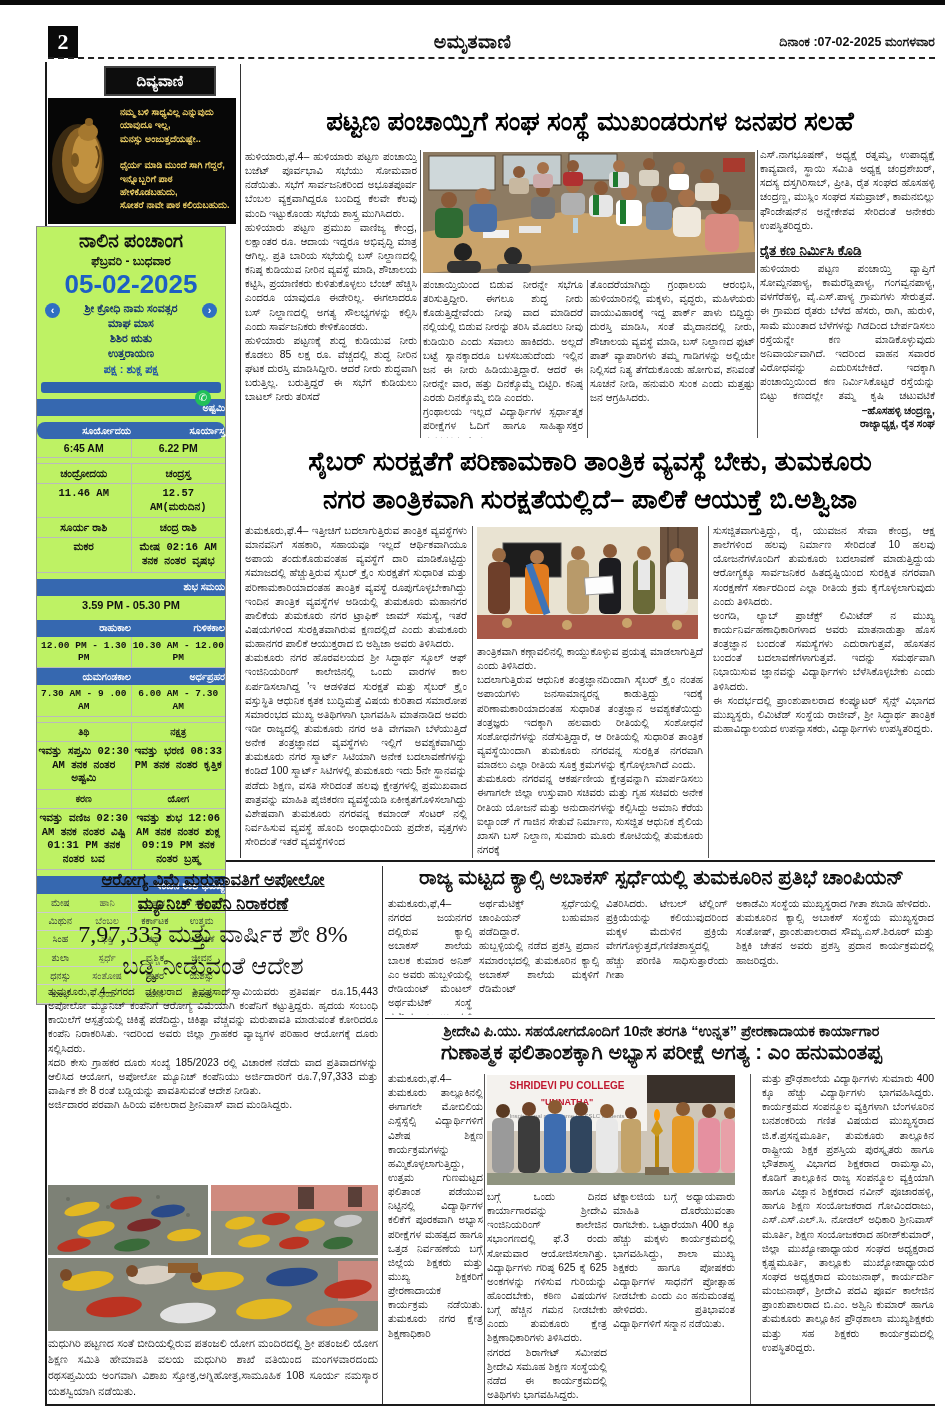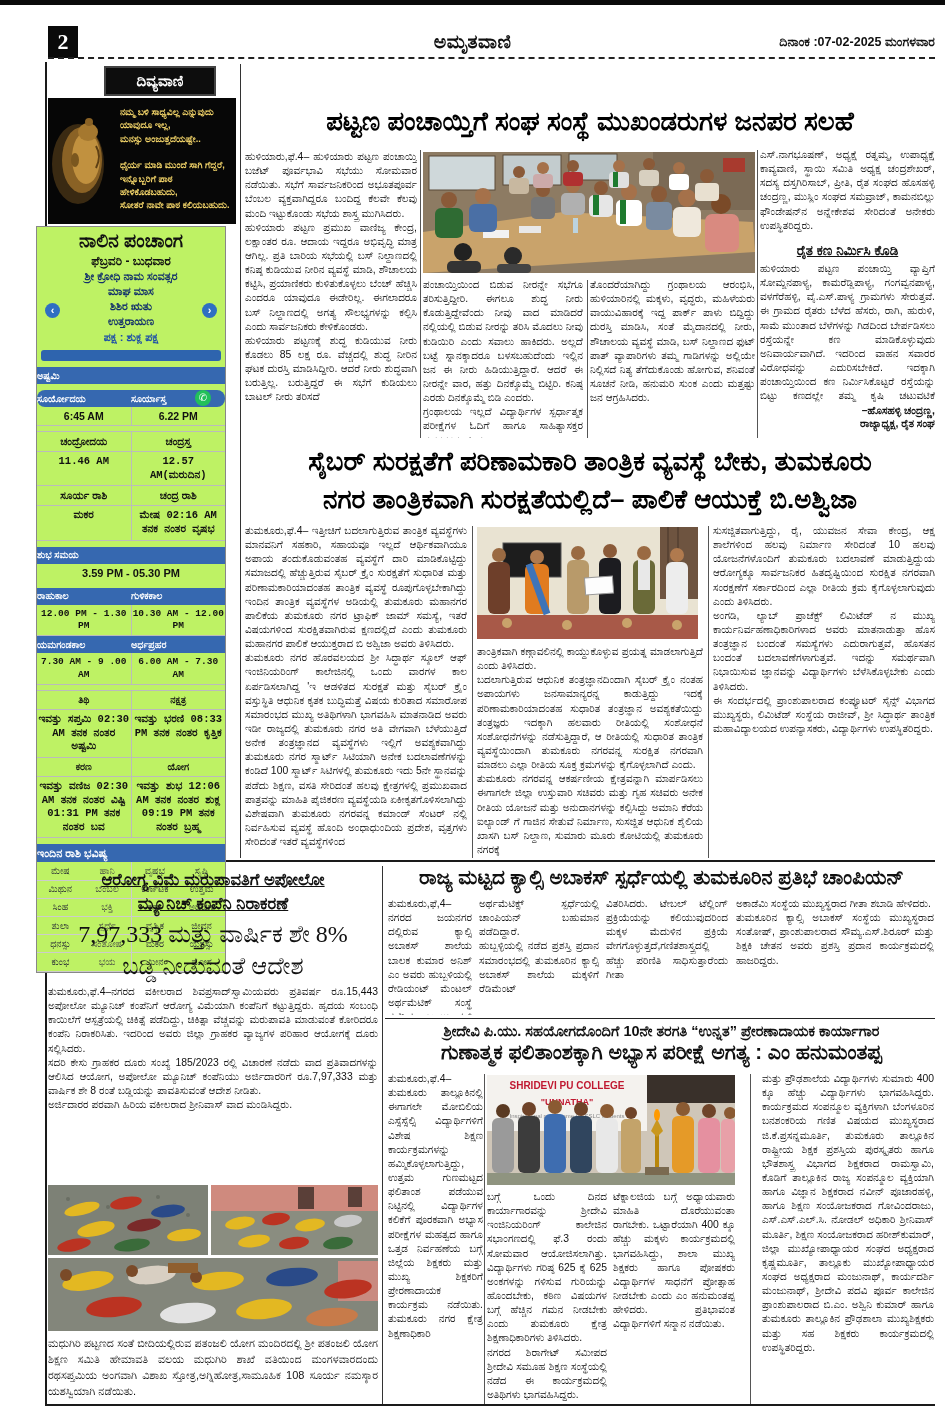--- a/index.html
+++ b/index.html
@@ -27,35 +27,35 @@
   .p-title{text-align:center;font-weight:bold;font-size:19px;padding-top:3px;}
   .p-sub{text-align:center;font-weight:bold;font-size:12px;margin-top:2px;}
   .p-date{text-align:center;font-weight:bold;font-size:26px;color:#1d5fc4;margin-top:1px;}
   .p-line{text-align:center;font-weight:bold;font-size:11px;color:#12306b;margin-top:2px;}
   .p-paksha{text-align:center;font-weight:bold;font-size:11px;color:#1d4fa8;margin-top:3px;}
   .navbtn{position:absolute;width:15px;height:15px;border-radius:50%;background:#2f6fc2;color:#fff;
         font-size:11px;line-height:14px;text-align:center;font-weight:bold;}
   .wabtn{position:absolute;right:14px;top:163px;width:16px;height:16px;border-radius:50%;background:#22c05a;color:#fff;
         font-size:10px;line-height:16px;text-align:center;}
   .bluebar{margin:6px 4px 0 4px;height:11px;background:#2e64ae;border-radius:3px;}
-  .band{background:#3668b0;color:#fff;font-weight:bold;text-align:left;font-size:9.5px;padding:2.5px 0;margin-top:6px;}
+  .band{background:#3668b0;color:#fff;font-weight:bold;text-align:right;font-size:9.5px;padding:2.5px 0;margin-top:6px;}
   .r2{display:flex;border-bottom:1px solid #bbb;}
   .r2 .c{flex:1;text-align:center;font-size:10.5px;font-weight:bold;padding:3px 1px;}
   .r2 .c:first-child{border-right:1px solid #bbb;}
   .small{font-size:8.2px;font-weight:normal;line-height:1.3;font-family:Liberation Mono, monospace;}
   .zrow{display:flex;border-bottom:1px solid #ccc;}
   .zrow div{flex:1;text-align:center;font-size:9.5px;padding:2.6px 0;color:#223;}
   .zrow div:nth-child(2){color:#444;}
   .zrow div:nth-child(2){border-right:1px solid #ccc;}
 
   
   .hl{font-weight:800;text-align:center;line-height:1.35;color:#000;}
   .hl1{font-size:26px;}
   .btxt{font-size:10.4px;line-height:1.36;text-align:justify;overflow:hidden;white-space:pre-line;}
-  .subhead{font-weight:bold;text-align:center;font-size:13.5px;text-decoration:underline;margin:3px 0;}
+  .subhead{font-weight:bold;text-align:left;font-size:13.5px;text-decoration:underline;margin:3px 0;}
   .sig{font-weight:bold;text-align:right;font-size:10.5px;}
   .caption{font-size:11px;line-height:1.45;text-align:justify;}
   .uhl{font-weight:bold;font-size:16.5px;text-align:center;text-decoration:underline;line-height:1.45;}
   .bighl{font-weight:normal;font-size:24px;text-align:center;line-height:1.35;font-family:"Liberation Serif","DejaVu Serif",serif;}
   .khl{font-weight:800;font-size:20px;text-align:center;}
   .kicker{font-weight:800;font-size:14.5px;text-align:center;}
   .shl{font-weight:800;font-size:20.5px;text-align:center;}
   svg{display:block;}
 </style>
 </head>
@@ -88,20 +88,21 @@
 ಮನಸ್ಸು ಅಂಜುತ್ತದೆಯಷ್ಟೇ..
 
 ಧೈರ್ಯ ಮಾಡಿ ಮುಂದೆ ಸಾಗಿ ಗೆದ್ದರೆ,
 ಇನ್ನೊಬ್ಬರಿಗೆ ಪಾಠ ಹೇಳಿಕೊಡಬಹುದು,
 ಸೋತರೆ ನಾವೇ ಪಾಠ ಕಲಿಯಬಹುದು.</div>
   </div>
 
   <div class="abs pcard">
     <div class="p-title">ನಾಲಿನ ಪಂಚಾಂಗ</div>
     <div class="p-sub">ಫೆಬ್ರವರಿ - ಬುಧವಾರ</div>
+    <div class="p-date">05-02-2025</div>
     <div class="navbtn" style="left:8px;top:76px;">‹</div>
     <div class="navbtn" style="right:8px;top:76px;">›</div>
     <div class="p-line">ಶ್ರೀ ಕ್ರೋಧಿ ನಾಮ ಸಂವತ್ಸರ</div>
     <div class="p-line">ಮಾಘ ಮಾಸ</div>
     <div class="p-line">ಶಿಶಿರ ಋತು</div>
     <div class="p-line">ಉತ್ತರಾಯಣ</div>
     <div class="p-paksha">ಪಕ್ಷ : ಶುಕ್ಲ ಪಕ್ಷ</div>
     <div class="wabtn">✆</div>
     <div class="bluebar"></div>
 

